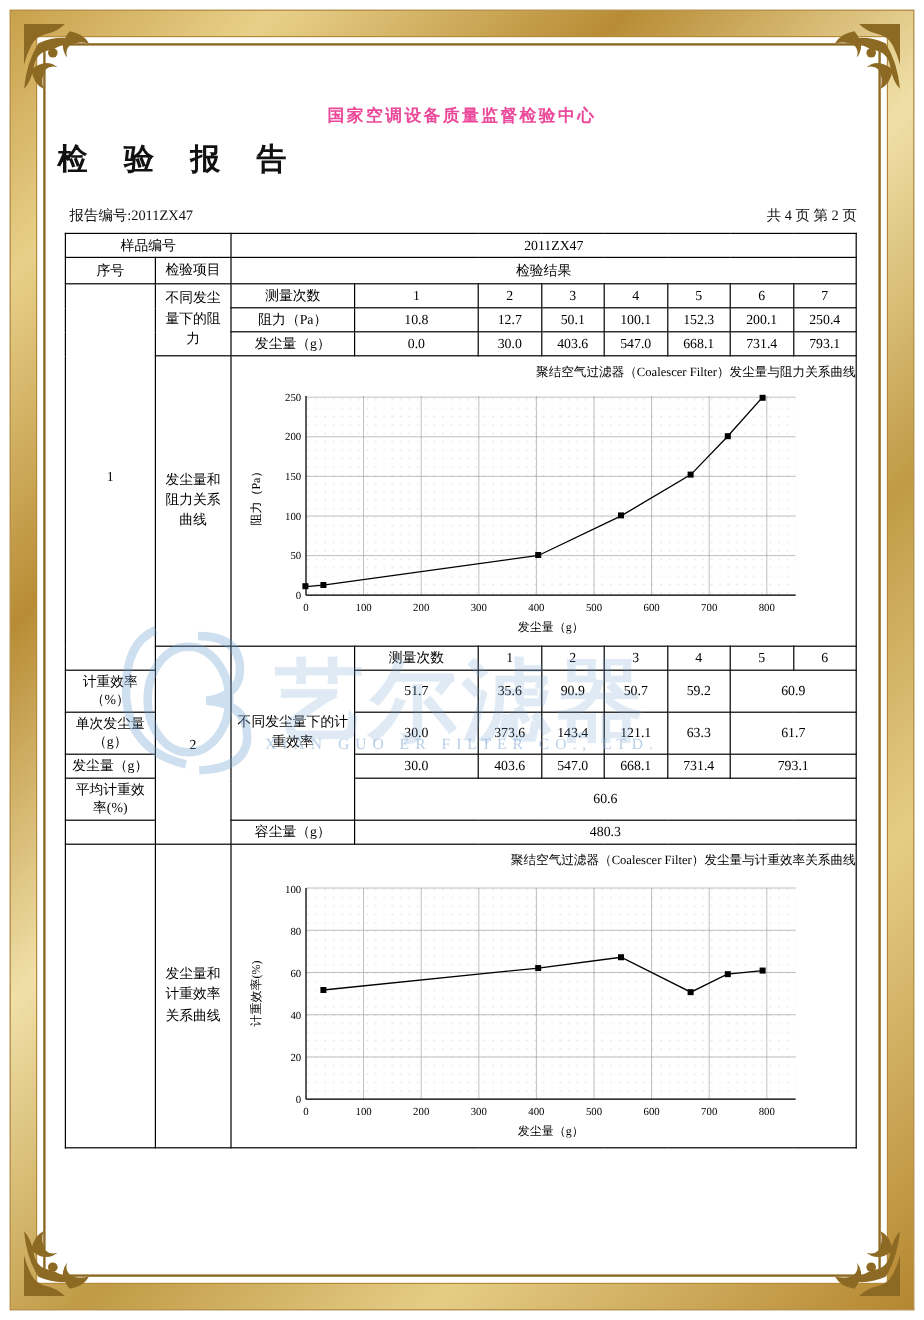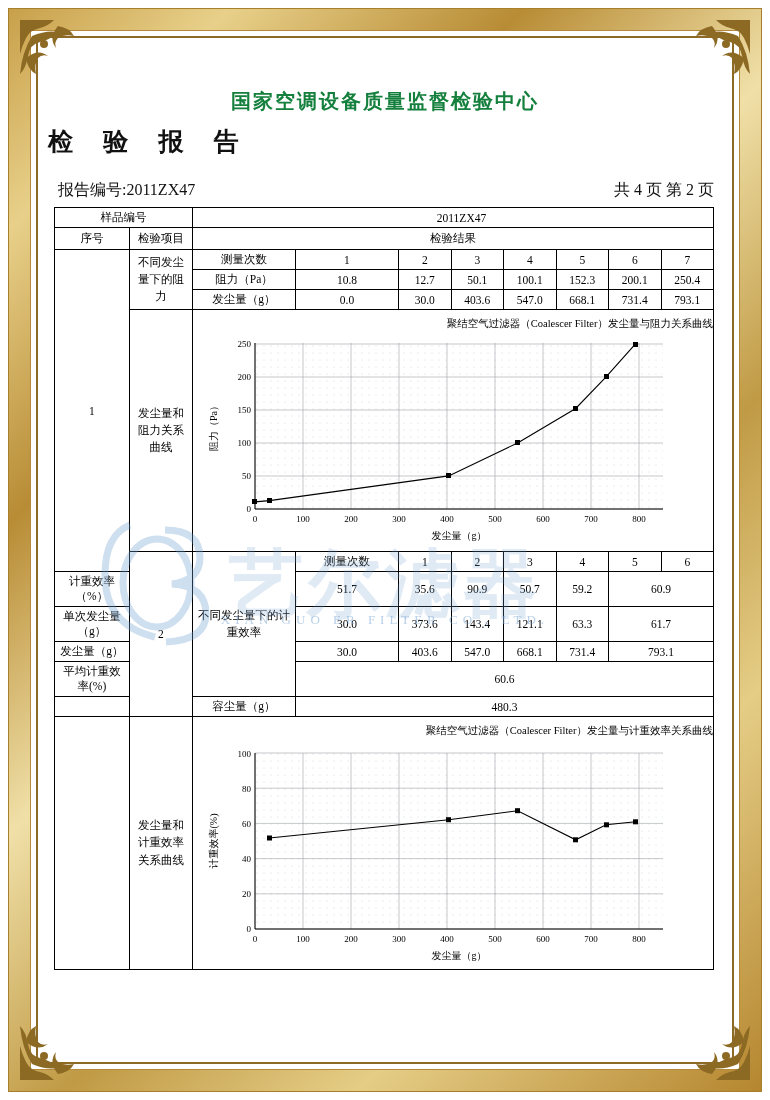--- a/index.html
+++ b/index.html
@@ -33,31 +33,31 @@
   .c-tl{left:14px;top:14px;}
   .c-tr{right:14px;top:14px;transform:scaleX(-1);}
   .c-bl{left:14px;bottom:14px;transform:scaleY(-1);}
   .c-br{right:14px;bottom:14px;transform:scale(-1,-1);}
 
   
   .content{
     position:absolute;left:48px;top:48px;width:674px;height:1004px;
   }
   .title1{
-    text-align:center;font-size:20px;font-weight:bold;letter-spacing:2px;
-    margin-top:40px;color:#15803d;
+    text-align:center;font-size:14px;font-weight:bold;letter-spacing:2px;
+    margin-top:40px;color:#ec4899;
     font-family:"Liberation Serif", serif;
   }
   .title2{
     font-size:25px;font-weight:bold;letter-spacing:12px;
     margin-top:10px;color:#111;
   }
   .meta{
     margin-top:22px;display:flex;justify-content:space-between;
-    font-size:16px;padding:0 8px 0 10px;color:#111;
+    font-size:12px;padding:0 8px 0 10px;color:#111;
   }
 
   table{border-collapse:collapse;border-radius:14px;}
   .main-tbl{
     margin-top:6px;width:660px;margin-left:6px;
     font-size:11.5px;color:#000;
   }
   .main-tbl td{border:1px solid #000;padding:2px 3px;text-align:center;vertical-align:middle;}
   .vhdr{width:26px;}
   .item-col{width:92px;line-height:1.5;}

